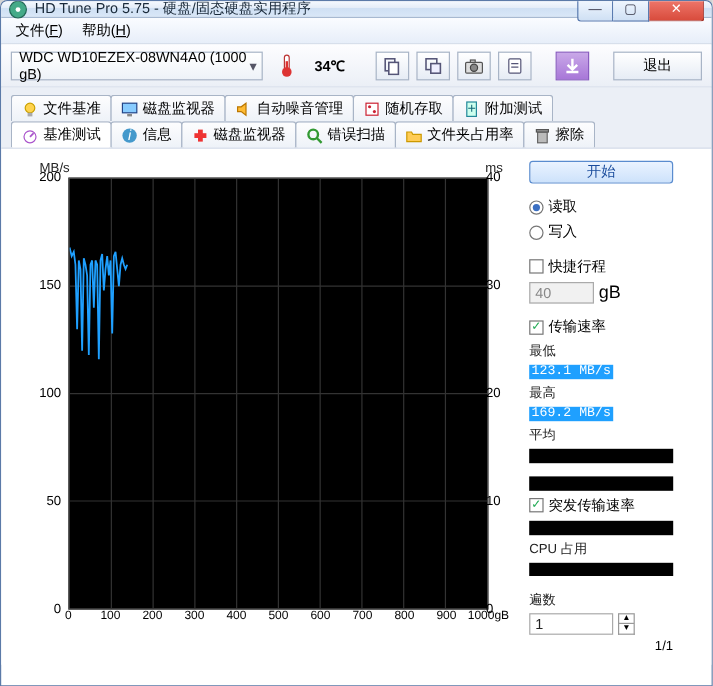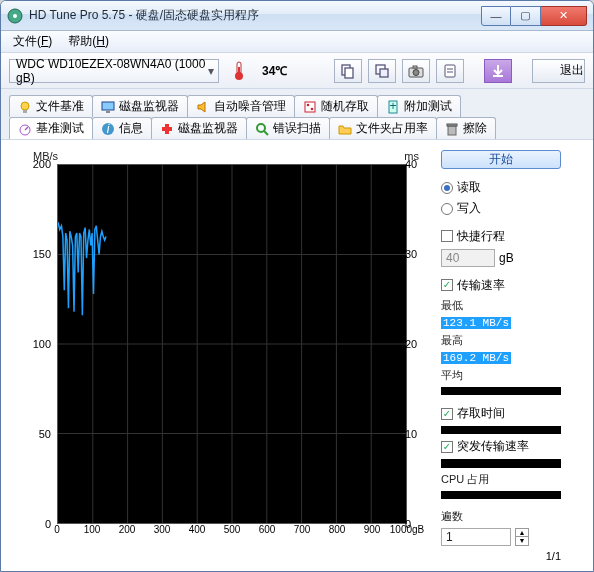--- a/index.html
+++ b/index.html
@@ -1,21 +1,21 @@
 <!DOCTYPE html>
 <html><head>
 <meta charset="utf-8">
 <style>
 * { box-sizing: border-box; margin: 0; padding: 0; font-family: "Microsoft YaHei", "SimSun", Tahoma, sans-serif; font-size: 12px; }
 body { background: #d4d4d4; width: 594px; height: 572px; overflow: hidden; }
 
 .window { width: 594px; height: 572px; background: #fff; border: 1px solid #5b7aa8; border-radius: 6px 6px 0 0; overflow: hidden; position: relative; }
 
 
-.titlebar { height: 30px; background: linear-gradient(to bottom, #f5f9ff 0%, #e3ecf7 45%, #cfe0f4 46%, #d9e7f7 100%); display: flex; align-items: center; padding: 0 6px; border-bottom: 1px solid #a7b9d1; }
+.titlebar { height: 14px; background: linear-gradient(to bottom, #f5f9ff 0%, #e3ecf7 45%, #cfe0f4 46%, #d9e7f7 100%); display: flex; align-items: center; padding: 0 6px; border-bottom: 1px solid #a7b9d1; }
 .titlebar .icon16 { width: 16px; height: 16px; margin-right: 6px; }
 .titlebar .title { color: #1a2a3a; flex: 1; }
 .winbtns { display: flex; gap: 0; }
 .winbtn { width: 30px; height: 20px; border: 1px solid #5a7bb0; background: linear-gradient(to bottom,#f3f8ff,#cfe0f4); display:flex; align-items:center; justify-content:center; font-size:11px; color:#334; }
 .winbtn.min { border-radius: 0 0 0 3px; }
 .winbtn.max { border-left:none; }
 .winbtn.close { width: 46px; background: linear-gradient(to bottom,#f07a6e,#d84b3c); color:#fff; border-color:#a33228; border-left:none; border-radius: 0 0 3px 0; }
 
 
 .menubar { height: 22px; display: flex; align-items: center; gap: 4px; padding: 0 6px; background: linear-gradient(to bottom,#fafcff,#e7eef9); border-bottom: 1px solid #cfd8e6; }
@@ -25,21 +25,21 @@
 
 .toolbar { height: 36px; display: flex; align-items:center; padding: 4px 8px; gap:6px; background: linear-gradient(to bottom,#fdfdff,#ebeff6); border-bottom:1px solid #cfd8e6; }
 .drivesel { width: 210px; height: 24px; border: 1px solid #a8b4c6; background: linear-gradient(to bottom,#fff,#eef2f8); display:flex; align-items:center; padding:0 6px; position:relative; }
 .drivesel .chev { position:absolute; right:4px; color:#556; }
 .temp { display:flex; align-items:center; gap:15px; margin-left:6px; }
 .therm { width:16px; height:20px; display:flex; align-items:center; justify-content:center; }
 .tbtn { width:28px; height:24px; border:1px solid #a8b4c6; background:linear-gradient(to bottom,#fff,#e6ecf5); display:flex; align-items:center; justify-content:center; color:#555; }
 .tbtn.purple { background: linear-gradient(to bottom,#c9a8e8,#a877d8); color:#fff; border-color:#8a5cc0; }
 .tbtn svg { width:16px; height:16px; }
 .spacer { flex:1; }
-.exitbtn { height:24px; width:53px; border:1px solid #a8b4c6; background:linear-gradient(to bottom,#fff,#e6ecf5); display:flex; align-items:center; justify-content:flex-end; }
+.exitbtn { height:24px; width:74px; border:1px solid #a8b4c6; background:linear-gradient(to bottom,#fff,#e6ecf5); display:flex; align-items:center; justify-content:center; }
 
 
 .tabsouter { padding: 6px 8px 0 8px; background:#ebeff6; border-bottom:1px solid #cfd8e6; }
 .tabrow { display:flex; height:22px; }
 .tab { flex:0 0 auto; padding:2px 8px; border:1px solid #a8b4c6; border-bottom:none; background:linear-gradient(to bottom,#fdfdfe,#eef2f8); display:flex; align-items:center; gap:4px; margin-right:-1px; white-space:nowrap; border-radius:3px 3px 0 0; }
 .tab.active { background:#fff; position:relative; z-index:2; }
 .tab .ticon { width:14px; height:14px; display:flex; align-items:center; justify-content:center; }
 
 
 .content { display:flex; padding:10px 10px 8px 10px; gap:10px; background:#fff; height: calc(100% - 30px - 22px - 36px - 52px); }
@@ -66,21 +66,21 @@
 .chk { width:12px; height:12px; border:1px solid #777; background:#fff; display:flex; align-items:center; justify-content:center; font-size:10px; color:#2a5; line-height:1; }
 .chk.checked::after { content:"✓"; }
 .field-row { display:flex; align-items:center; gap:4px; }
 .numbox { width:54px; height:18px; border:1px solid #aaa; background:#f1f1f1; color:#888; display:flex; align-items:center; padding:0 4px; }
 .lbl-small { font-size:11px; color:#222; }
 .blackbox { background:#000; height:14px; width:100%; }
 .valuebox { height:14px; display:flex; align-items:center; }
 .valuebox .hl { background:#1fa0ff; color:#fff; padding:0 2px; font-size:11px; font-family: Liberation Mono, monospace; }
 .pagenum { text-align:right; font-size:11px; height:16px; }
 .gap4 { height:4px; }
-.gbunit { font-size:12px; }
+.gbunit { font-size:15px; }
 </style>
 </head>
 <body>
 
 <div class="window">
 
   <div class="titlebar">
     <span class="icon16">
       <svg viewBox="0 0 16 16">
           <circle cx="8" cy="8" r="7" fill="#4a8" stroke="#265" stroke-width="1"></circle>
@@ -343,24 +343,20 @@
       <div class="valuebox">
           <span class="hl">123.1 MB/s</span>
         </div>
       <div class="lbl-small">最高</div>
       <div class="valuebox">
           <span class="hl">169.2 MB/s</span>
         </div>
       <div class="lbl-small">平均</div>
       <div class="blackbox"></div>
       <div class="gap4"></div>
-      <div class="chk-row">
-          <span class="chk checked"></span>
-          <span>存取时间</span>
-        </div>
       <div class="blackbox"></div>
       <div class="chk-row">
           <span class="chk checked"></span>
           <span>突发传输速率</span>
         </div>
       <div class="blackbox"></div>
       <div class="lbl-small">CPU 占用</div>
       <div class="blackbox"></div>
       <div class="gap4"></div>
       <div class="lbl-small">遍数</div>

